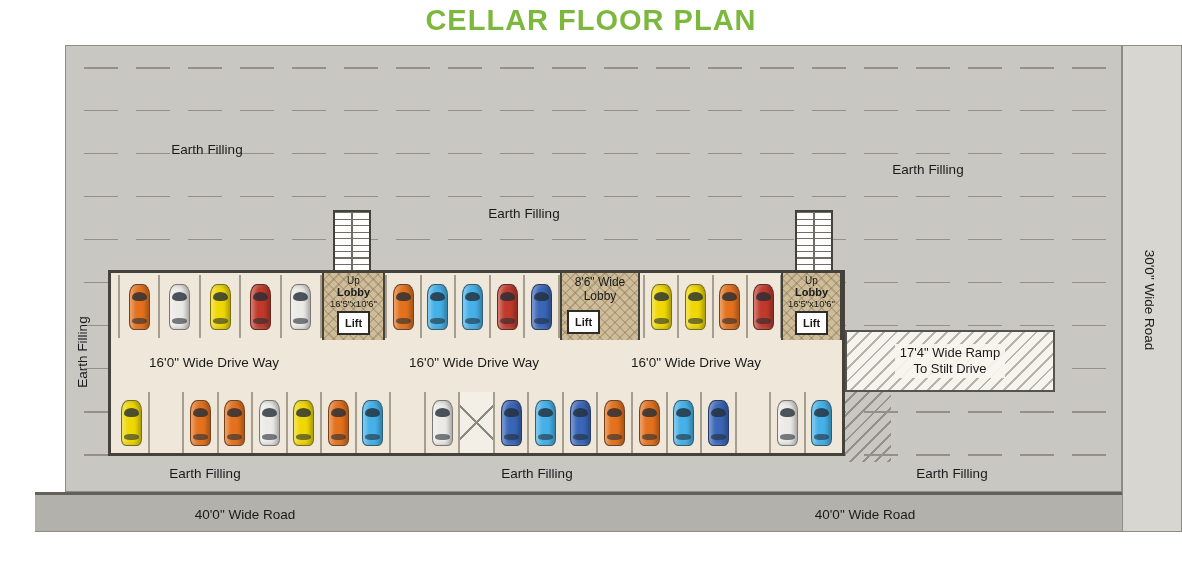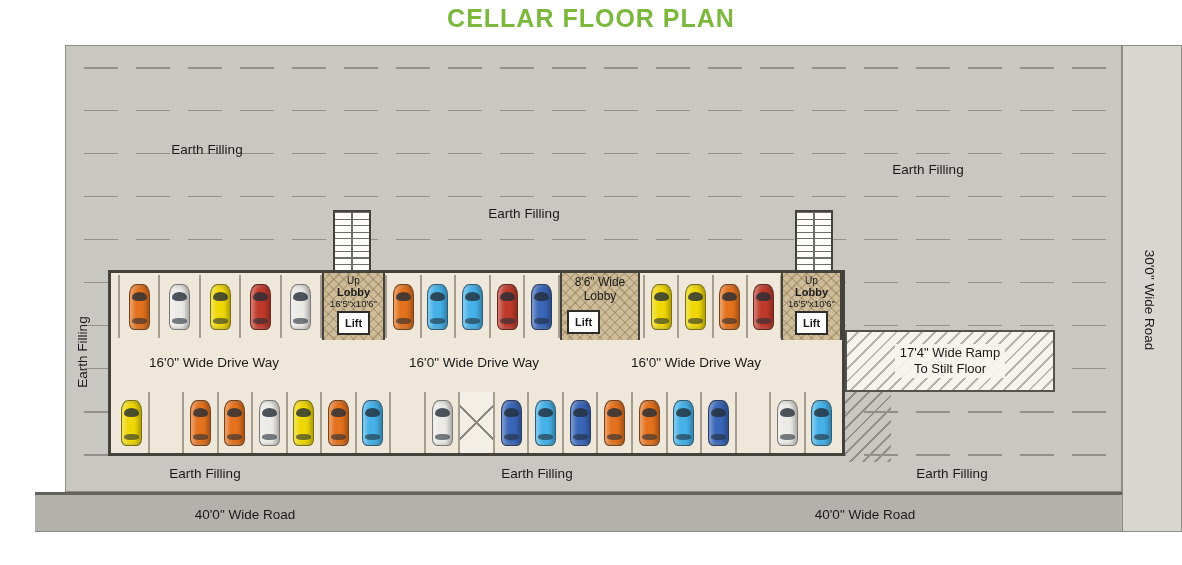--- a/index.html
+++ b/index.html
@@ -3,21 +3,21 @@
 <meta charset="utf-8">
 <style>
   * { margin:0; padding:0; box-sizing:border-box; }
   body { background:#ffffff; }
   .page {
     position:relative; width:1182px; height:565px; background:#fff;
     font-family:"Liberation Sans", sans-serif; color:#1a1a1a; overflow:hidden;
   }
   .title {
     position:absolute; top:4px; left:0; right:0; text-align:center;
-    font-size:25px; font-weight:bold; letter-spacing:1px; color:#7cb83e;
+    font-size:29px; font-weight:bold; letter-spacing:1px; color:#7cb83e;
   }
   
   .site {
     position:absolute; left:65px; top:45px; width:1057px; height:447px;
     border:1px solid #8e8c87; background-color:#c9c7c1;
     background-image:
       repeating-linear-gradient(90deg, #c9c7c1 0 18px, rgba(0,0,0,0) 18px 52px),
       repeating-linear-gradient(180deg, rgba(0,0,0,0) 0 21px, #93908b 21px 22.5px, rgba(0,0,0,0) 22.5px 43px);
   }
   .road-right {
@@ -126,21 +126,21 @@
 
   <div class="site"></div>
 
   <div class="road-right"></div>
   <div class="road-bottom"></div>
 
   <div class="hatch"></div>
   <div class="ramp">
     <div class="ramp-text">
       <div>17'4" Wide Ramp</div>
-      <div>To Stilt Floor</div>
+      <div>To Stilt Drive</div>
     </div>
   </div>
 
   <div class="stair" style="left:333px; top:210px;"></div>
   <div class="stair" style="left:795px; top:210px;"></div>
 
   <div class="building">
 
     <div class="band-top">
       <div class="stalls" style="left:7px; width:204px;">

